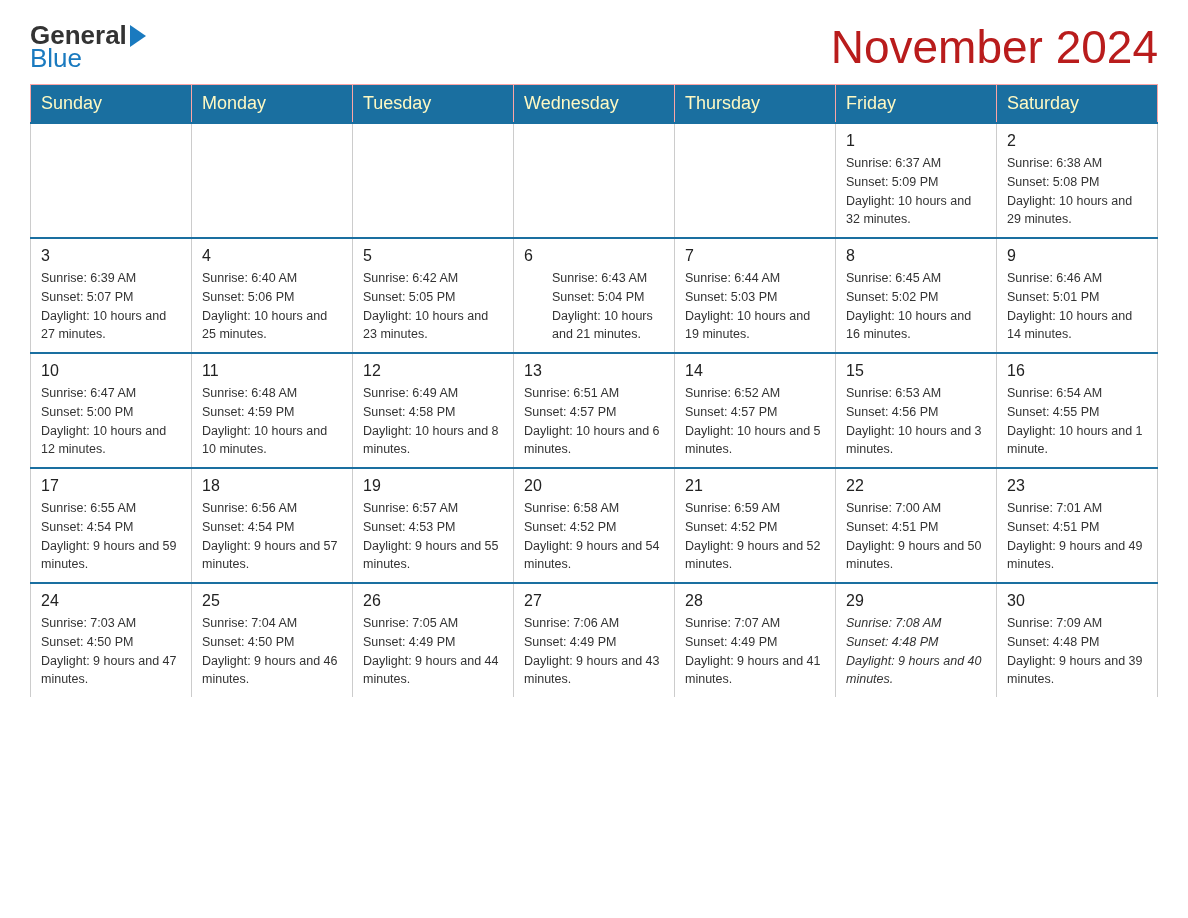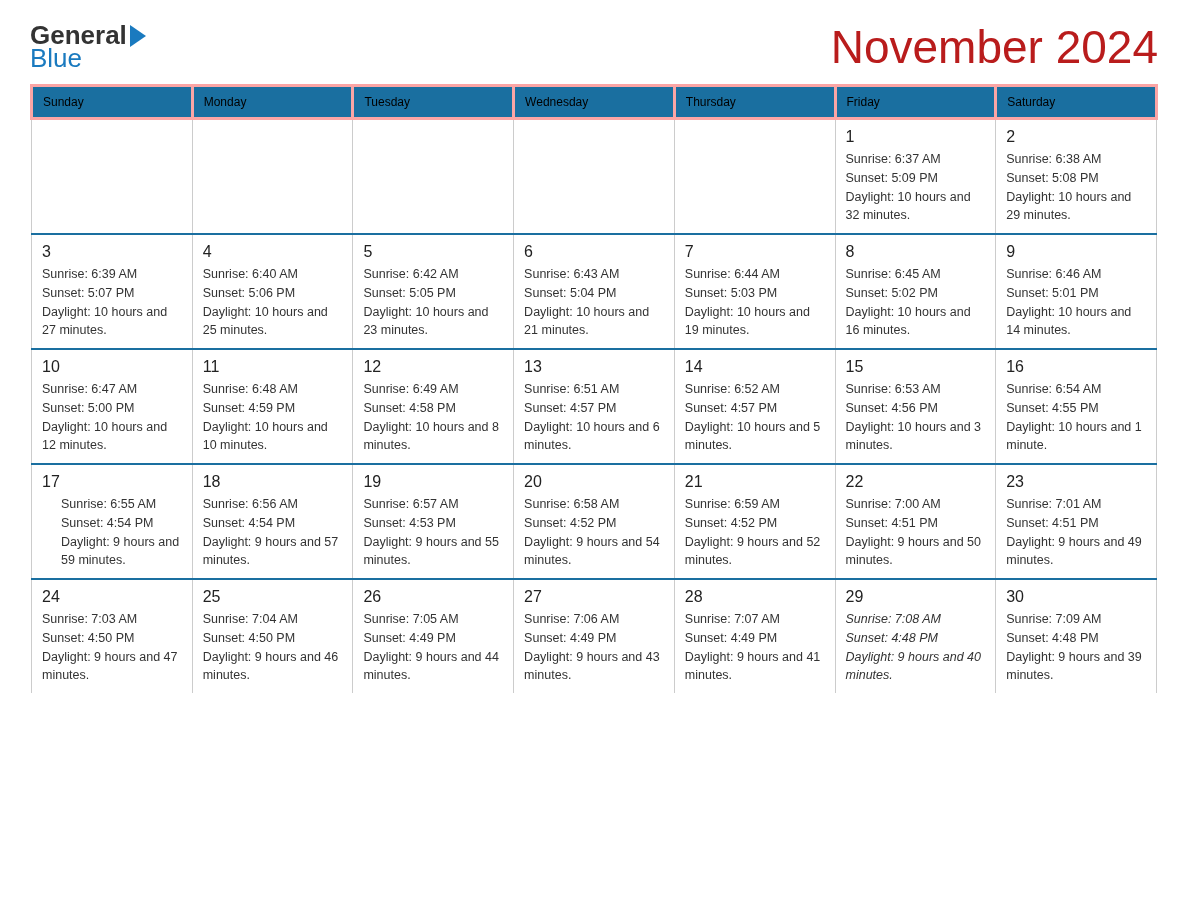--- a/index.html
+++ b/index.html
@@ -31,26 +31,26 @@
     }
     .calendar {
       width: 100%;
       border-collapse: collapse;
       margin-top: 10px;
     }
     .calendar thead tr {
       background-color: #1a6fa0;
     }
     .calendar thead th {
-      color: #000000;
-      font-size: 12px;
+      color: #fef9c3;
+      font-size: 18px;
       font-weight: normal;
       padding: 8px 10px;
       text-align: left;
-      border: 3px solid #fca5a5;
+      border: 1px solid #fca5a5;
     }
     .calendar tbody tr {
       border-top: 2px solid #1a6fa0;
     }
     .calendar tbody td {
       vertical-align: top;
       padding: 8px 10px;
       font-size: 13px;
       color: #333;
       border-left: 1px solid #ccc;
@@ -137,21 +137,21 @@
 Daylight: 10 hours and 25 minutes.</div>
         </td>
         <td>
           <span class="day-number">5</span>
           <div class="day-info" style="white-space: pre-line;">Sunrise: 6:42 AM
 Sunset: 5:05 PM
 Daylight: 10 hours and 23 minutes.</div>
         </td>
         <td>
           <span class="day-number">6</span>
-          <div class="day-info" style="white-space: pre-line;">Sunrise: 6:43 AM
+          <div class="day-info" style="white-space: pre-line; margin-left: 28px;">Sunrise: 6:43 AM
 Sunset: 5:04 PM
 Daylight: 10 hours and 21 minutes.</div>
         </td>
         <td>
           <span class="day-number">7</span>
           <div class="day-info" style="white-space: pre-line;">Sunrise: 6:44 AM
 Sunset: 5:03 PM
 Daylight: 10 hours and 19 minutes.</div>
         </td>
         <td>
@@ -207,21 +207,21 @@
         <td>
           <span class="day-number">16</span>
           <div class="day-info" style="white-space: pre-line;">Sunrise: 6:54 AM
 Sunset: 4:55 PM
 Daylight: 10 hours and 1 minute.</div>
         </td>
       </tr>
       <tr>
         <td>
           <span class="day-number">17</span>
-          <div class="day-info" style="white-space: pre-line; margin-left: 19px;">Sunrise: 6:55 AM
+          <div class="day-info" style="white-space: pre-line;">Sunrise: 6:55 AM
 Sunset: 4:54 PM
 Daylight: 9 hours and 59 minutes.</div>
         </td>
         <td>
           <span class="day-number">18</span>
           <div class="day-info" style="white-space: pre-line;">Sunrise: 6:56 AM
 Sunset: 4:54 PM
 Daylight: 9 hours and 57 minutes.</div>
         </td>
         <td>

